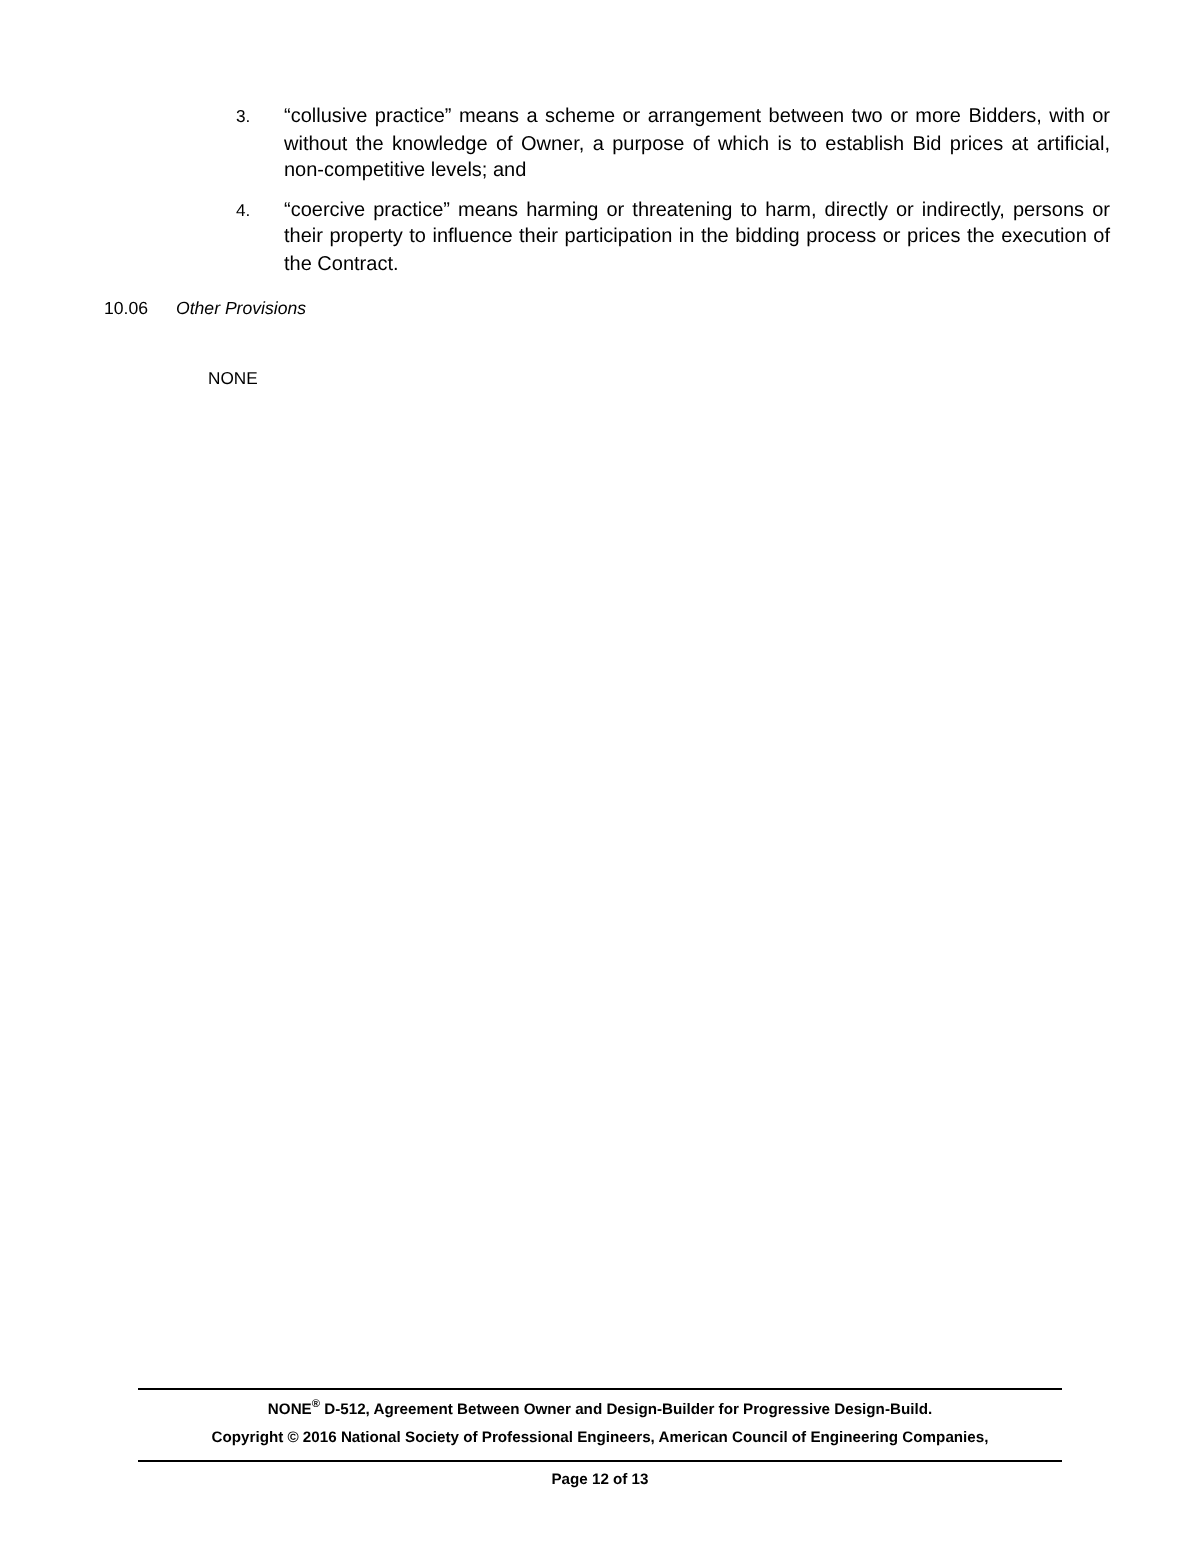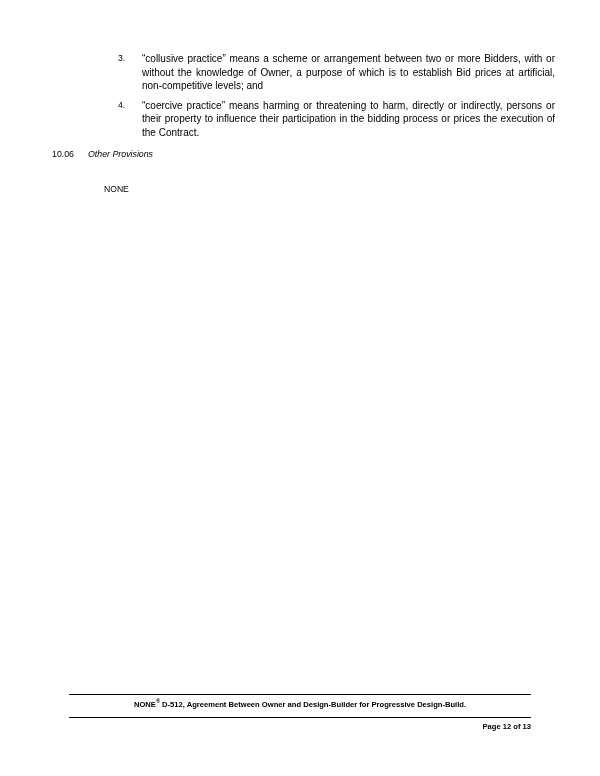--- a/index.html
+++ b/index.html
@@ -98,21 +98,21 @@
     margin-top: 2px;
   }
   .footer-line.l1 { margin-top: 4px; }
   .footer-rule2 {
     border-top: 1px solid #000000;
     width: 462px;
     height: 0;
     margin-top: 6px;
   }
   .page-number {
-    text-align: right;
+    text-align: center;
     font-size: 7.6px;
     font-weight: bold;
     line-height: 11px;
     margin-top: 3px;
     width: 462px;
   }
   sup {
     font-size: 5.6px;
     vertical-align: super;
     line-height: 0;
@@ -142,17 +142,18 @@
   <div class="section-row">
     <div class="section-num">10.06</div>
     <div class="section-title">Other Provisions</div>
   </div>
 
   <div class="none-text">NONE</div>
 
   <div class="footer">
     <div class="footer-rule"></div>
     <div class="footer-line l1"><span>NONE</span><sup>®</sup><span> D-512, Agreement Between Owner and Design-Builder for Progressive Design-Build.</span></div>
+    <div class="footer-line">Copyright © 2016 National Society of Professional Engineers, American Council of Engineering Companies,</div>
     <div class="footer-rule2"></div>
     <div class="page-number">Page 12 of 13</div>
   </div>
 
 </div>
 
 </body></html>

